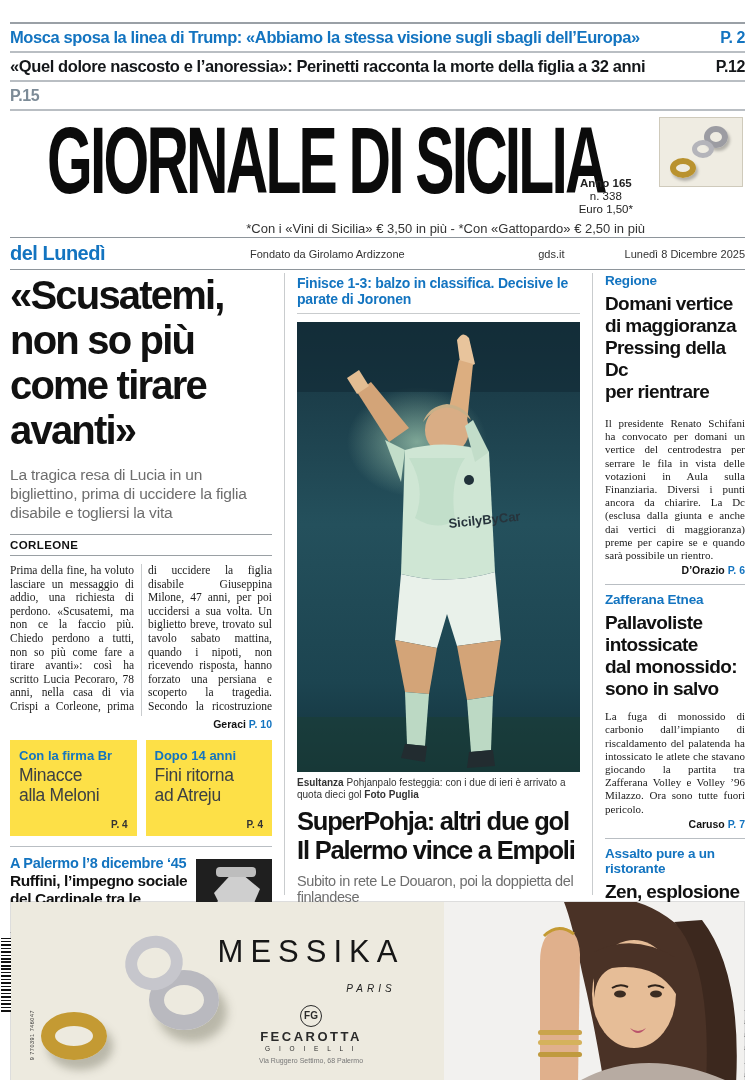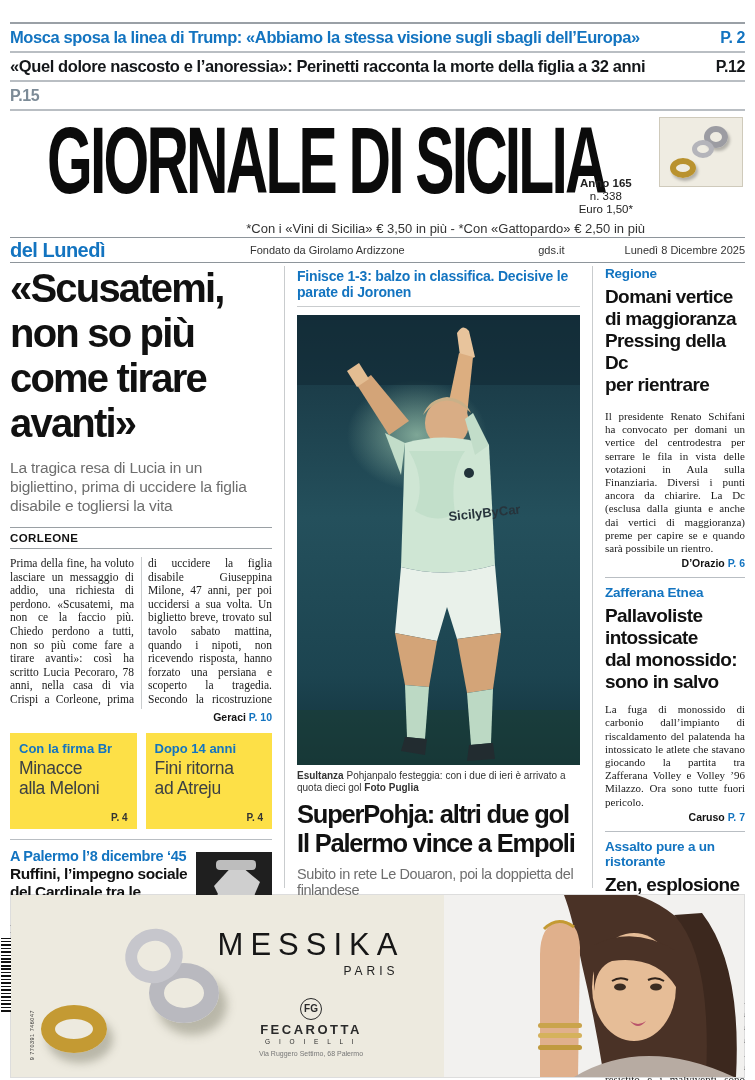--- a/index.html
+++ b/index.html
@@ -26,21 +26,21 @@
     background:#efece2; border:1px solid #cfcabb; }
   .ring { position:absolute; border-radius:50%; }
   .r-g { width:26px; height:20px; border:6px solid #b9922f; left:10px; bottom:8px; box-shadow:2px 3px 3px rgba(0,0,0,.25);}
   .r-s1 { width:24px; height:22px; border:6px solid #9c9ca2; right:14px; top:8px; box-shadow:2px 3px 3px rgba(0,0,0,.25);}
   .r-s2 { width:22px; height:18px; border:5px solid #b4b4ba; right:28px; top:22px;}
   .ed-box { position:absolute; right:112px; top:66px; text-align:center; line-height:13px; font-size:11.5px; color:#222;}
   .ed-box .b { font-weight:bold; }
   .price-note { position:absolute; right:100px; top:110px; font-size:13px; color:#333; white-space:nowrap;}
 
   
-  .dateline { display:flex; align-items:center; height:26px;
+  .dateline { display:flex; align-items:center; height:33px;
     border-top:1.5px solid #8e959b; border-bottom:1.5px solid #8e959b; }
   .dl-ed { color:#1374c0; font-weight:bold; font-size:20px; width:240px; letter-spacing:-0.5px;}
   .dl-mid { flex:1; display:flex; justify-content:space-between; font-size:11px; color:#333; padding-right:60px;}
   .dl-date { font-size:11px; color:#333; }
 
   
   .main { display:flex; height:622px; margin-top:3px; }
   .col-left { width:274px; padding-right:12px; }
   .col-center { width:309px; padding:0 12px; border-left:1px solid #c9ccce; border-right:1px solid #c9ccce;}
   .col-right { flex:1; padding-left:12px; }
@@ -87,21 +87,21 @@
   .rt { font-weight:800; font-size:19px; line-height:22px; letter-spacing:-0.6px; white-space:pre-line; margin-top:5px;}
   .rb { margin-top:10px; font-size:11px; line-height:13.2px;}
   .r1 .rb { margin-top:14px; }
 
   
   .ad { margin-top:6px; height:184px; display:flex; border:1px solid #ddd;}
   .ad-left { flex:1; background:#edeadf; position:relative; }
   .ad-right { width:300px; background:#fbfbfa; position:relative; overflow:hidden;}
   .brand { position:absolute; right:18px; top:32px; width:230px; text-align:center;}
   .brand-name { font-size:31px; letter-spacing:7px; color:#161616; font-weight:500;}
-  .brand-sub { font-size:12px; letter-spacing:4px; color:#222; margin-top:1px; padding-left:120px;}
+  .brand-sub { font-size:10px; letter-spacing:4px; color:#222; margin-top:13px; padding-left:120px;font-style:italic;}
   .retail { position:absolute; right:38px; bottom:20px; width:190px; text-align:center; color:#2a2a2a;}
   .retail-logo { width:22px; height:22px; border:1.6px solid #2a2a2a; border-radius:50%;
     margin:0 auto 2px; font-size:10px; font-weight:bold; line-height:20px; text-align:center;}
   .retail-name { font-size:13px; letter-spacing:2.5px; font-weight:600;}
   .retail-sub { font-size:6.5px; letter-spacing:3.5px; margin-top:1px;}
   .retail-addr { font-size:7px; color:#777; margin-top:5px;}
   .ad-rings { position:absolute; left:18px; bottom:10px; width:260px; height:150px;}
   .bigring { position:absolute; border-radius:50%; }
   .bg-gold { width:66px; height:48px; border:14px solid #c49a33; left:12px; bottom:14px;
     box-shadow:6px 10px 8px rgba(90,90,70,.35); background:transparent;}

